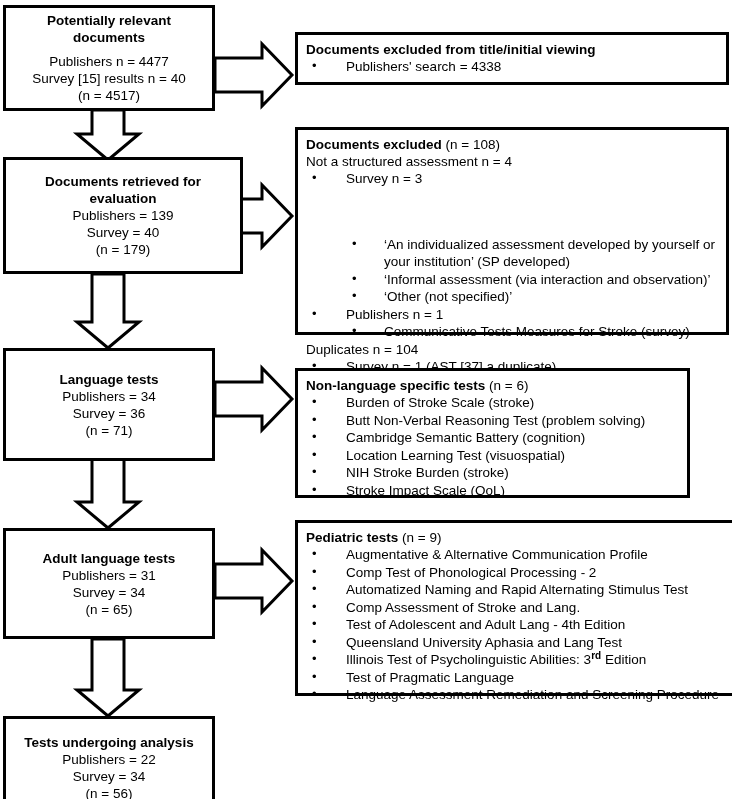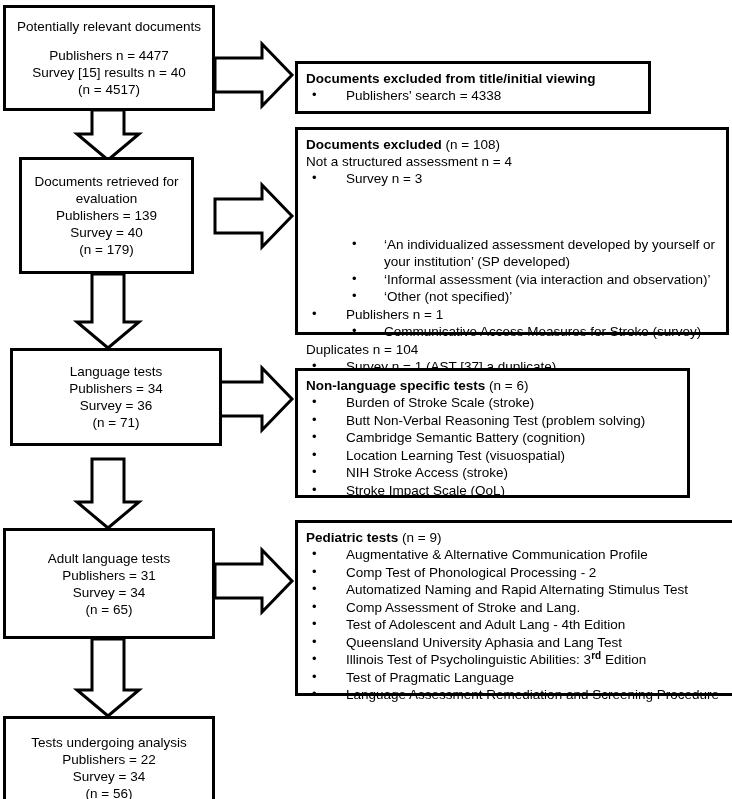--- a/index.html
+++ b/index.html
@@ -24,21 +24,21 @@
   
   .lbox {
     text-align: center;
     display: flex;
     flex-direction: column;
     justify-content: center;
     align-items: center;
     padding: 4px 6px;
   }
   .lbox .title {
-    font-weight: normal;
+    font-weight: bold;
     font-size: 13.5px;
     line-height: 17px;
   }
   .lbox .ln {
     font-size: 13.5px;
     line-height: 17px;
   }
   .lbox .spacer { height: 12px; }
 
   
@@ -121,49 +121,49 @@
   </svg>
 
   <div class="box lbox" style="left:3px; top:5px; width:212px; height:106px;">
     <div class="title">Potentially relevant documents</div>
     <div class="spacer"></div>
     <div class="ln">Publishers n = 4477</div>
     <div class="ln">Survey [15] results n = 40</div>
     <div class="ln">(n = 4517)</div>
   </div>
 
-  <div class="box lbox" style="left:3px; top:157px; width:175px; height:117px;margin-left:16px;">
+  <div class="box lbox" style="left:3px; top:157px; width:240px; height:117px;">
     <div class="title" style="max-width:160px;">Documents retrieved for evaluation</div>
     <div class="ln">Publishers = 139</div>
     <div class="ln">Survey = 40</div>
     <div class="ln">(n = 179)</div>
   </div>
 
-  <div class="box lbox" style="left:10px; top:348px; width:212px; height:98px;">
+  <div class="box lbox" style="left:3px; top:348px; width:212px; height:113px;">
     <div class="title">Language tests</div>
     <div class="ln">Publishers = 34</div>
     <div class="ln">Survey = 36</div>
     <div class="ln">(n = 71)</div>
   </div>
 
   <div class="box lbox" style="left:3px; top:528px; width:212px; height:111px;">
     <div class="title">Adult language tests</div>
     <div class="ln">Publishers = 31</div>
     <div class="ln">Survey = 34</div>
     <div class="ln">(n = 65)</div>
   </div>
 
   <div class="box lbox" style="left:3px; top:716px; width:212px; height:104px;">
     <div class="title">Tests undergoing analysis</div>
     <div class="ln">Publishers = 22</div>
     <div class="ln">Survey = 34</div>
     <div class="ln">(n = 56)</div>
   </div>
 
-  <div class="box rbox" style="left:295px; top:61px; width:356px; height:53px;">
+  <div class="box rbox" style="left:295px; top:32px; width:434px; height:53px;">
     <div class="rhead">
       <b>Documents excluded from title/initial viewing</b><span></span>
     </div>
     <ul class="l1">
       <li>Publishers' search = 4338</li>
     </ul>
   </div>
 
   <div class="box rbox" style="left:295px; top:127px; width:434px; height:208px;">
     <div class="rhead">
@@ -175,39 +175,39 @@
     </ul>
     <ul class="l2" style="padding-left:40px;margin-top:48px;">
       <li>‘An individualized assessment developed by yourself or your institution’ (SP developed)</li>
       <li>‘Informal assessment (via interaction and observation)’</li>
       <li>‘Other (not specified)’</li>
     </ul>
     <ul class="l1">
       <li>Publishers n = 1</li>
     </ul>
     <ul class="l2" style="padding-left:40px;">
-      <li>Communicative Access Measures for Stroke (survey)</li>
+      <li>Communicative Tests Measures for Stroke (survey)</li>
     </ul>
     <div class="rsub">Duplicates n = 104</div>
     <ul class="l1">
       <li>Survey n = 1 (AST [37] a duplicate)</li>
       <li>Publishers n = 103</li>
     </ul>
   </div>
 
   <div class="box rbox" style="left:295px; top:368px; width:395px; height:130px;">
     <div class="rhead">
       <b>Non-language specific tests</b><span> (n = 6)</span>
     </div>
     <ul class="l1">
       <li>Burden of Stroke Scale (stroke)</li>
       <li>Butt Non-Verbal Reasoning Test (problem solving)</li>
       <li>Cambridge Semantic Battery (cognition)</li>
       <li>Location Learning Test (visuospatial)</li>
-      <li>NIH Stroke Access (stroke)</li>
+      <li>NIH Stroke Burden (stroke)</li>
       <li>Stroke Impact Scale (QoL)</li>
     </ul>
   </div>
 
   <div class="box rbox" style="left:295px; top:520px; width:500px; height:176px;">
     <div class="rhead">
       <b>Pediatric tests</b><span> (n = 9)</span>
     </div>
     <ul class="l1">
       <li>Augmentative &amp; Alternative Communication Profile</li>

